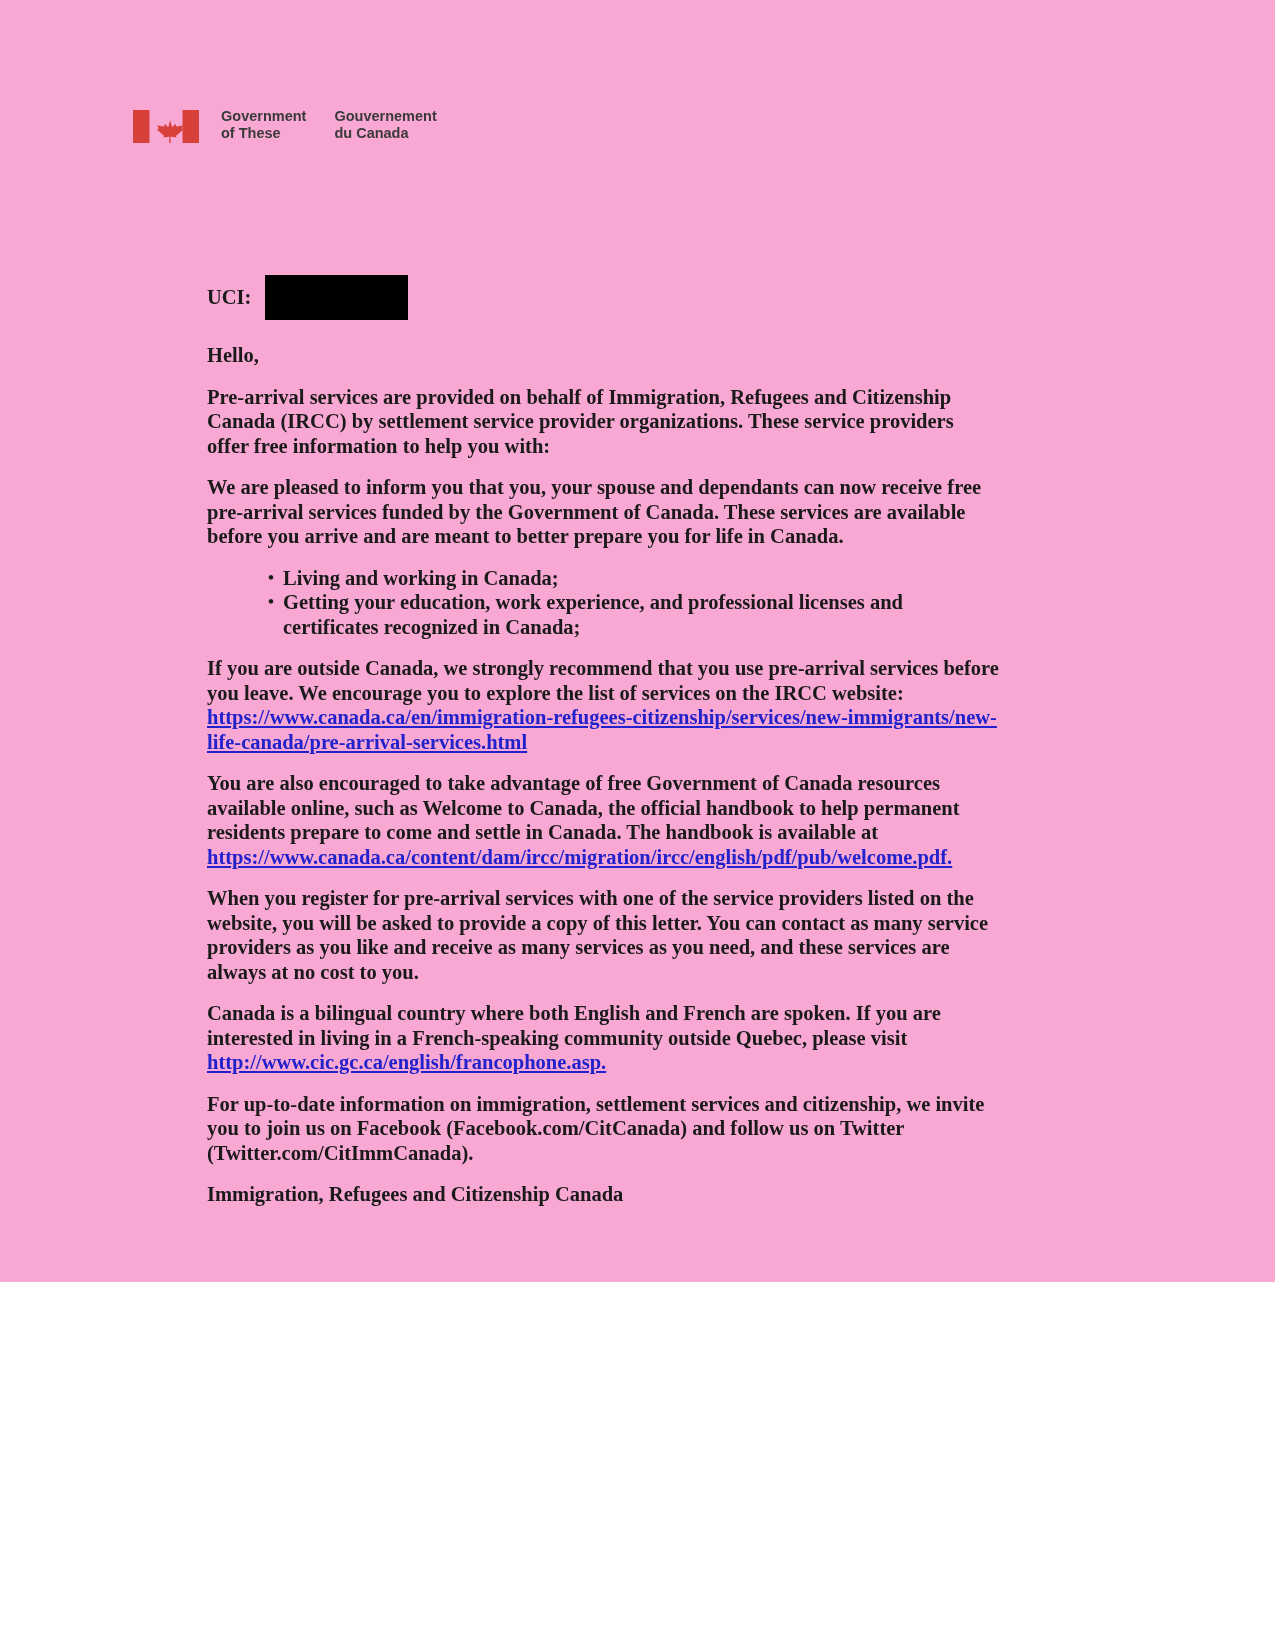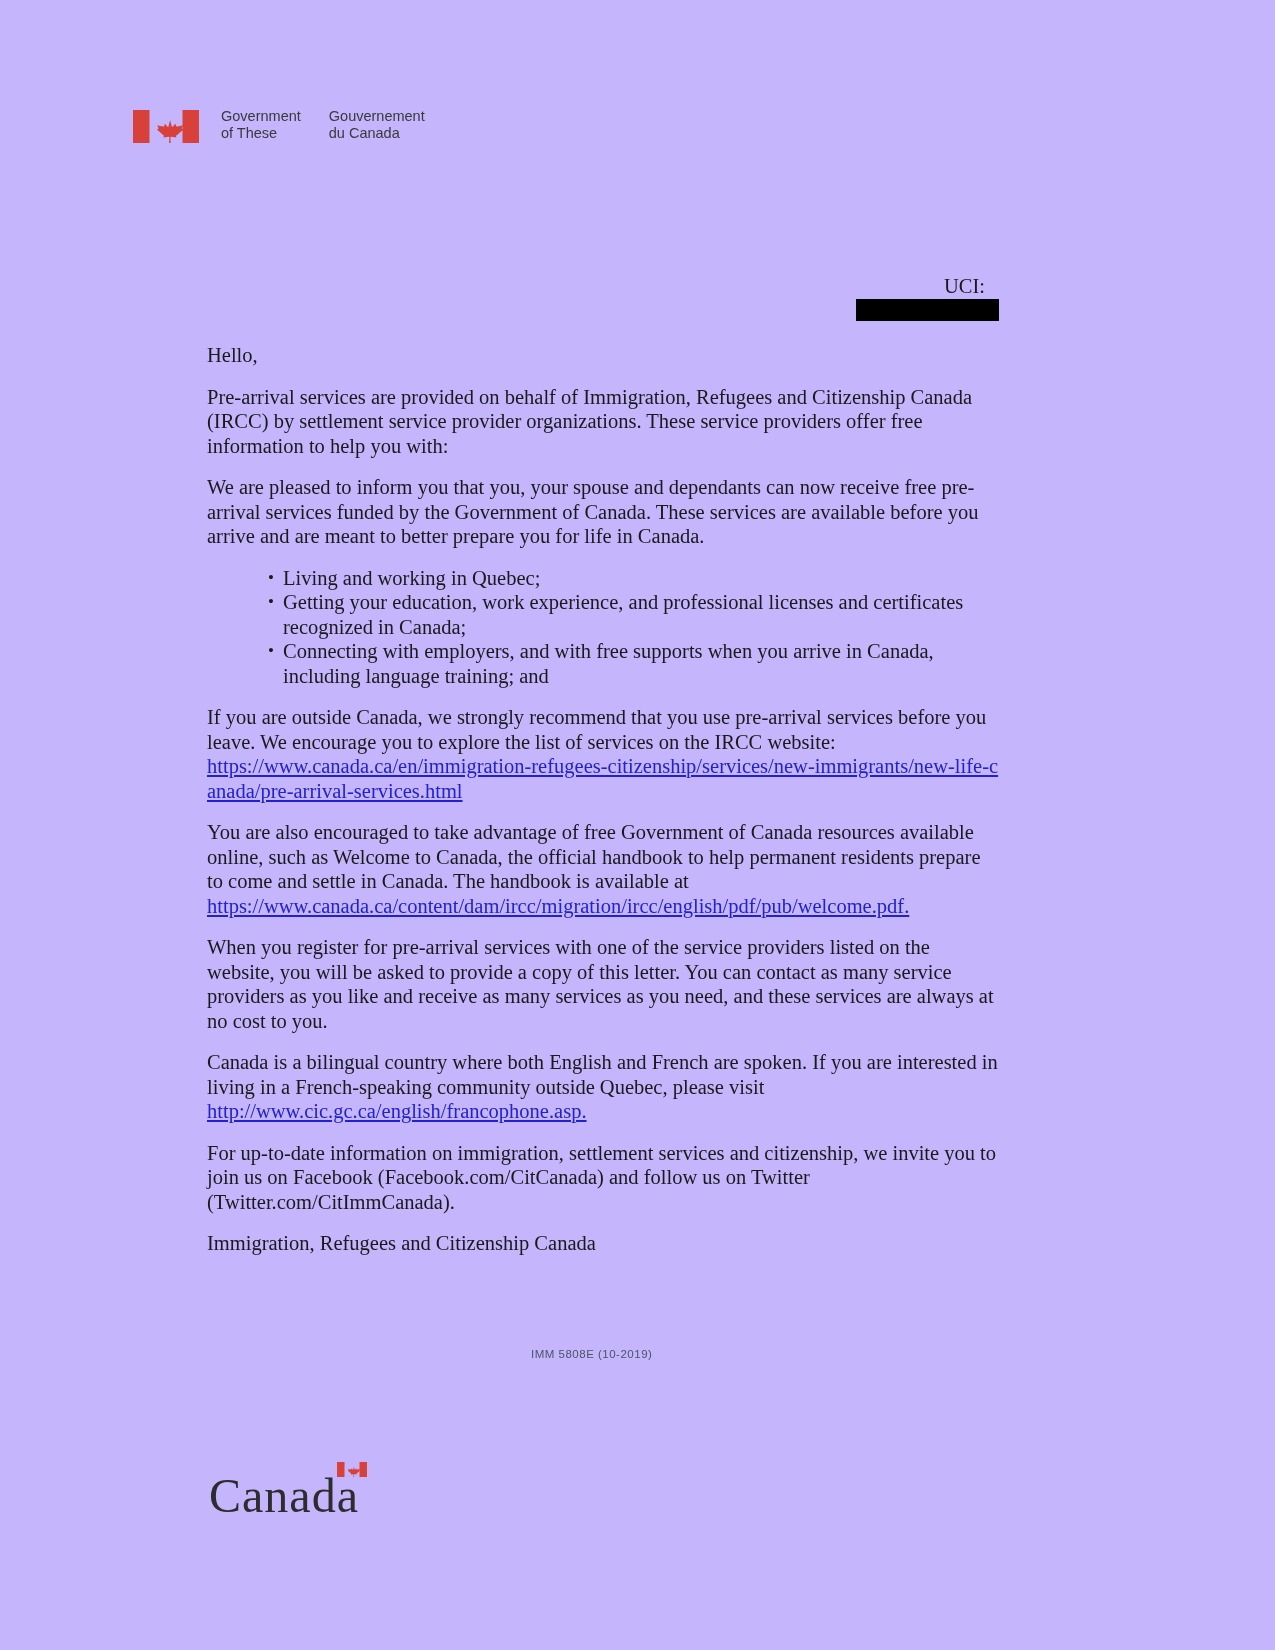--- a/index.html
+++ b/index.html
@@ -2,23 +2,24 @@
 <html><head>
 <meta charset="utf-8">
 <style>
   * { margin: 0; padding: 0; box-sizing: border-box; }
   html, body { background: #ffffff; }
   body { font-family: "Liberation Serif", serif; color: #1a1a1a; }
 
   .page {
     position: relative;
     width: 1275px;
-    height: 1650px;
-    background: #c4b5fd;
+    height: 1282px;
+    background: #f9a8d4;
     overflow: hidden;
+    font-weight: bold;
   }
 
   
   .fip {
     position: absolute;
     left: 133px;
     top: 104px;
     display: flex;
     align-items: flex-start;
   }
@@ -37,24 +38,23 @@
   .letter-body {
     position: absolute;
     left: 207px;
     top: 274px;
     width: 792px;
     font-size: 20.5px;
     line-height: 24.5px;
   }
   .uci-row {
     display: flex;
-    align-items: flex-end;
+    align-items: center;
     height: 47px;
     margin-bottom: 22px;
-    flex-direction: column;
   }
   .uci-label { margin-right: 14px; }
   .redaction-box {
     width: 143px;
     height: 45px;
     background: #000000;
   }
   .para { margin-bottom: 17px; }
   .greeting { margin-bottom: 17px; }
 
@@ -143,23 +143,22 @@
       <span class="redaction-box"></span>
     </div>
 
     <p class="greeting">Hello,</p>
 
     <p class="para">Pre-arrival services are provided on behalf of Immigration, Refugees and Citizenship Canada (IRCC) by settlement service provider organizations. These service providers offer free information to help you with:</p>
 
     <p class="para">We are pleased to inform you that you, your spouse and dependants can now receive free pre-arrival services funded by the Government of Canada. These services are available before you arrive and are meant to better prepare you for life in Canada.</p>
 
     <ul class="bullet-list">
-      <li>Living and working in Quebec;</li>
+      <li>Living and working in Canada;</li>
       <li>Getting your education, work experience, and professional licenses and certificates recognized in Canada;</li>
-      <li>Connecting with employers, and with free supports when you arrive in Canada, including language training; and</li>
     </ul>
 
     <p class="para">
       <span>If you are outside Canada, we strongly recommend that you use pre-arrival services before you leave. We encourage you to explore the list of services on the IRCC website:</span>
       <a class="link">https://www.canada.ca/en/immigration-refugees-citizenship/services/new-immigrants/new-life-canada/pre-arrival-services.html</a>
     </p>
 
     <p class="para">
       <span>You are also encouraged to take advantage of free Government of Canada resources available online, such as Welcome to Canada, the official handbook to help permanent residents prepare to come and settle in Canada. The handbook is available at</span>
       <a class="link">https://www.canada.ca/content/dam/ircc/migration/ircc/english/pdf/pub/welcome.pdf.</a>

